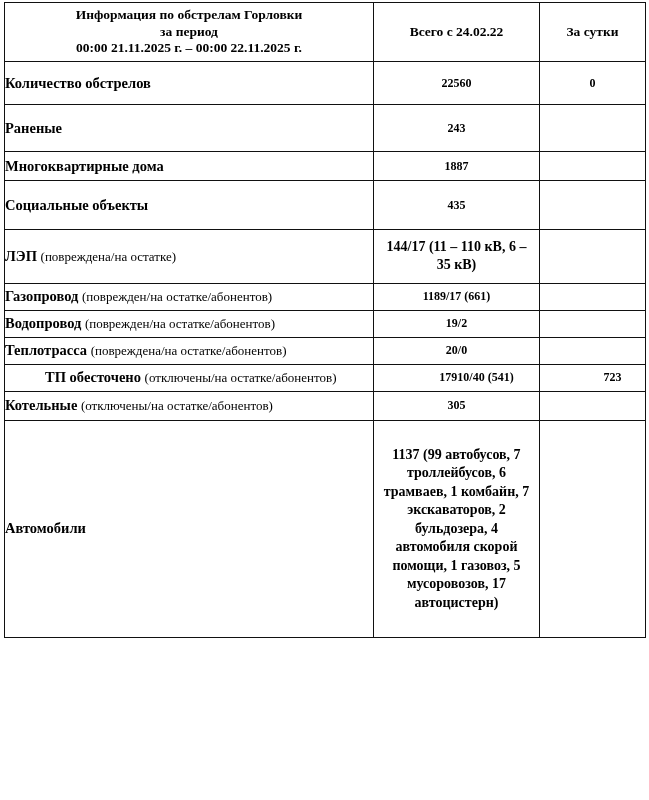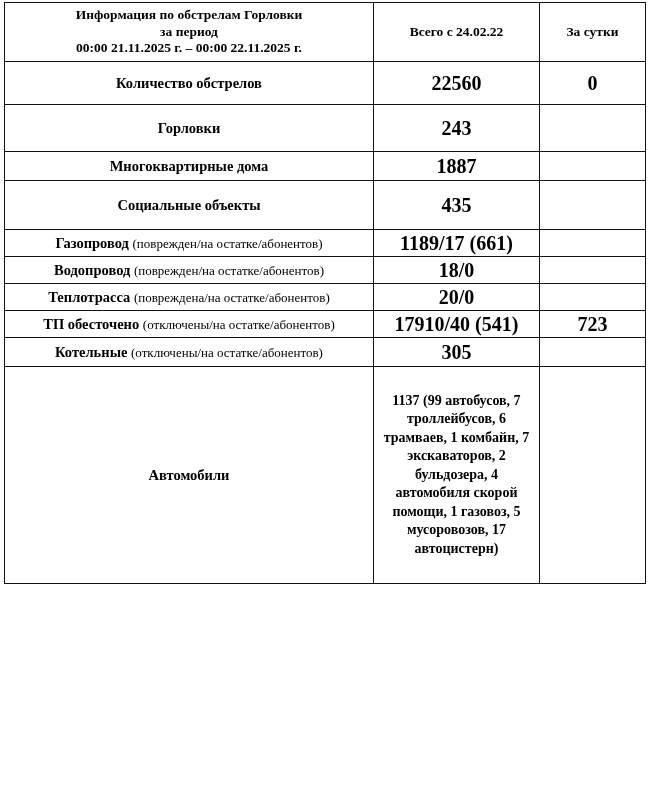--- a/index.html
+++ b/index.html
@@ -41,30 +41,30 @@
     line-height: 1.25;
     padding: 6px 6px;
     margin-left: 28px;
   }
   .hdr-title-l1, .hdr-title-l2, .hdr-title-l3 { display: block; }
 
   .label-cell {
     font-weight: bold;
     font-size: 14.5px;
     padding: 6px 8px;
-    text-align: center;
+    text-align: left;
   }
   .label-cell .sub {
     font-weight: normal;
     font-size: 13px;
   }
   .num-cell {
     text-align: center;
     font-weight: bold;
-    font-size: 20px;
+    font-size: 12px;
     padding: 6px 4px;
   }
   .num-cell.multiline {
     line-height: 1.32;
     font-size: 14px;
     padding: 8px 6px;
   }
   .empty-cell { }
 
   tr.r-h   td { height: 58px; }
@@ -73,21 +73,21 @@
   tr.r-3   td { height: 50px; }
   tr.r-4   td { height: 28px; }
   tr.r-5   td { height: 28px; margin-left: 12px; }
   tr.r-6   td { height: 48px; }
   tr.r-7   td { height: 52px; }
   tr.r-8   td { height: 52px; }
   tr.r-9   td { height: 34px; }
   tr.r-10  td { height: 26px; }
   tr.r-11  td { height: 26px; }
   tr.r-12  td { height: 26px; }
-  tr.r-13  td { height: 26px; }
+  tr.r-13  td { height: 26px; padding-left: 40px; }
   tr.r-14  td { height: 28px; }
   tr.r-15  td { height: 200px; }
 </style>
 </head>
 <body>
 
 <div class="sheet">
   <table class="report">
     <colgroup>
       <col class="c-label">
@@ -109,21 +109,21 @@
         <td class="label-cell">
           <span>Количество обстрелов</span>
           <span class="sub"></span>
         </td>
         <td class="num-cell">22560</td>
         <td class="num-cell">0</td>
       </tr>
 
       <tr class="r-2">
         <td class="label-cell">
-          <span>Горловки</span>
+          <span>Раненые</span>
           <span class="sub"></span>
         </td>
         <td class="num-cell">243</td>
         <td class="num-cell empty-cell"></td>
       </tr>
 
 
 
       <tr class="r-5">
         <td class="label-cell">
@@ -138,36 +138,44 @@
         <td class="label-cell">
           <span>Социальные объекты</span>
           <span class="sub"></span>
         </td>
         <td class="num-cell">435</td>
         <td class="num-cell empty-cell"></td>
       </tr>
 
 
 
+      <tr class="r-9">
+        <td class="label-cell">
+          <span>ЛЭП</span>
+          <span class="sub">(повреждена/на остатке)</span>
+        </td>
+        <td class="num-cell multiline">144/17 (11 – 110 кВ, 6 – 35 кВ)</td>
+        <td class="num-cell empty-cell"></td>
+      </tr>
 
       <tr class="r-10">
         <td class="label-cell">
           <span>Газопровод</span>
           <span class="sub">(поврежден/на остатке/абонентов)</span>
         </td>
         <td class="num-cell">1189/17 (661)</td>
         <td class="num-cell empty-cell"></td>
       </tr>
 
       <tr class="r-11">
         <td class="label-cell">
           <span>Водопровод</span>
           <span class="sub">(поврежден/на остатке/абонентов)</span>
         </td>
-        <td class="num-cell">18/0</td>
+        <td class="num-cell">19/2</td>
         <td class="num-cell empty-cell"></td>
       </tr>
 
       <tr class="r-12">
         <td class="label-cell">
           <span>Теплотрасса</span>
           <span class="sub">(повреждена/на остатке/абонентов)</span>
         </td>
         <td class="num-cell">20/0</td>
         <td class="num-cell empty-cell"></td>

